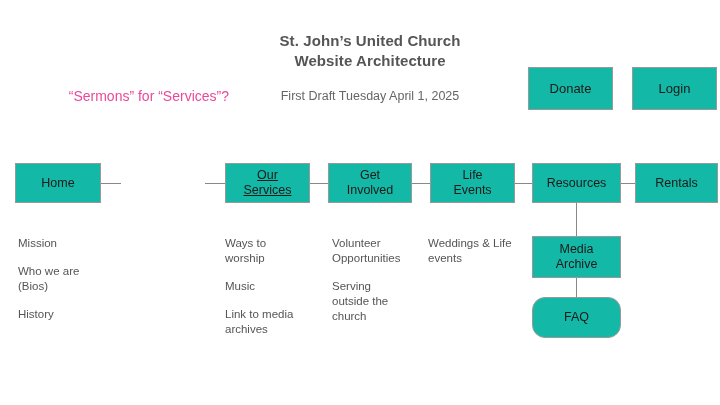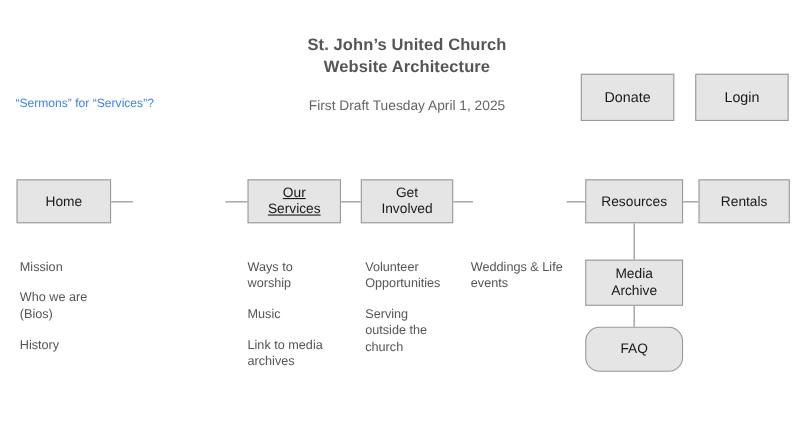--- a/index.html
+++ b/index.html
@@ -38,30 +38,30 @@
     width: 310px;
     text-align: center;
     font-size: 12.5px;
     color: #666666;
   }
   .note {
     position: absolute;
     left: 14px;
     top: 88px;
     width: 215px;
-    text-align: left;
-    font-size: 11px;
-    color: #3b82f6;
+    text-align: right;
+    font-size: 14px;
+    color: #ec4899;
   }
 
   
   .box {
     position: absolute;
     box-sizing: border-box;
-    background: #e5e5e5;
+    background: #14b8a6;
     border: 1px solid #999999;
     display: flex;
     align-items: center;
     justify-content: center;
     text-align: center;
     color: #1a1a1a;
     font-size: 12.5px;
     line-height: 15px;
     padding: 2px 3px;
   }
@@ -117,20 +117,21 @@
   <div class="vline" style="left:576px; top:203px; height:33px;"></div>
   <div class="vline" style="left:576px; top:278px; height:19px;"></div>
 
   <div class="box" style="left:15px; top:163px; width:86px; height:40px;">Home</div>
 
 
   <div class="box" style="left:225px; top:163px; width:85px; height:40px;text-decoration:underline;">Our<br>Services</div>
 
   <div class="box" style="left:328px; top:163px; width:84px; height:40px;">Get<br>Involved</div>
 
+  <div class="box" style="left:430px; top:163px; width:85px; height:40px;">Life<br>Events</div>
 
   <div class="box" style="left:532px; top:163px; width:89px; height:40px;">Resources</div>
 
   <div class="box" style="left:635px; top:163px; width:83px; height:40px;">Rentals</div>
 
   <div class="box" style="left:532px; top:236px; width:89px; height:42px;">Media<br>Archive</div>
 
   <div class="box" style="left:532px; top:297px; width:89px; height:41px;border-radius:13px;">FAQ</div>
 
   <div class="col" style="left:18px; top:236px; width:95px;">

